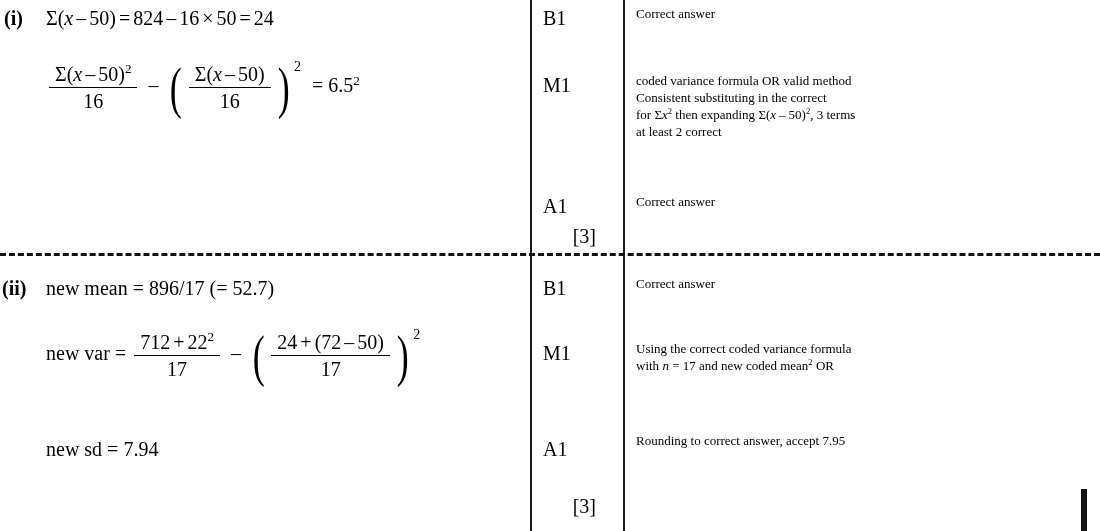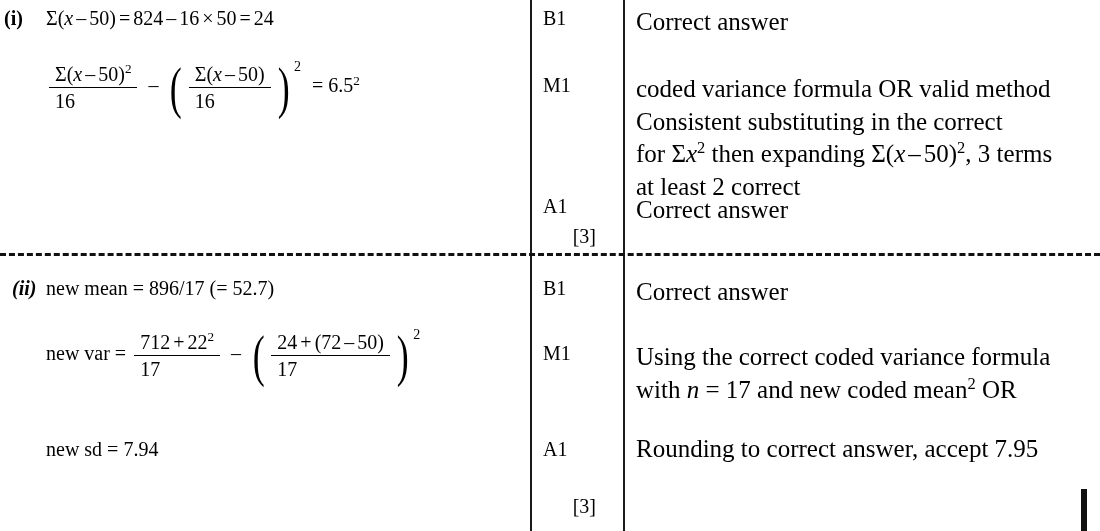--- a/index.html
+++ b/index.html
@@ -77,37 +77,38 @@
 
   .mark-total {
     font-size: 20px;
     width: 92px;
     text-align: right;
     padding-right: 14px;
     box-sizing: border-box;
   }
 
   .comment {
-    font-size: 25px;
+    font-size: 13px;
     line-height: 1.30;
     width: 430px;
   }
 
   
   .it { font-style: italic; }
   sup.ex {
     font-size: 0.66em;
     vertical-align: super;
     line-height: 0;
   }
 
   
   .frac {
     display: inline-block;
     vertical-align: middle;
+    text-align: center;
     margin: 0 3px;
   }
   .frac > .num {
     display: block;
     padding: 0 6px 1px 6px;
     border-bottom: 1.6px solid #000;
     white-space: nowrap;
   }
   .frac > .den {
     display: block;
@@ -196,21 +197,21 @@
     <div>at least 2 correct</div>
   </div>
 
 
   <div class="blk mark-code" style="left:543px; top:194px;">A1</div>
 
   <div class="blk mark-total" style="left:518px; top:224px;">[3]</div>
 
   <div class="blk comment" style="left:636px; top:194px;">Correct answer</div>
 
-  <div class="blk part-label" style="left:12px; top:276px;font-style:italic;">(ii)</div>
+  <div class="blk part-label" style="left:2px; top:276px;">(ii)</div>
 
   <div class="blk work" style="left:46px; top:276px;">new mean = 896/17 (= 52.7)</div>
 
   <div class="blk mark-code" style="left:543px; top:276px;">B1</div>
 
   <div class="blk comment" style="left:636px; top:276px;">Correct answer</div>
 
   <div class="blk work" style="left:46px; top:330px;">
 
     <span>new var =</span>

